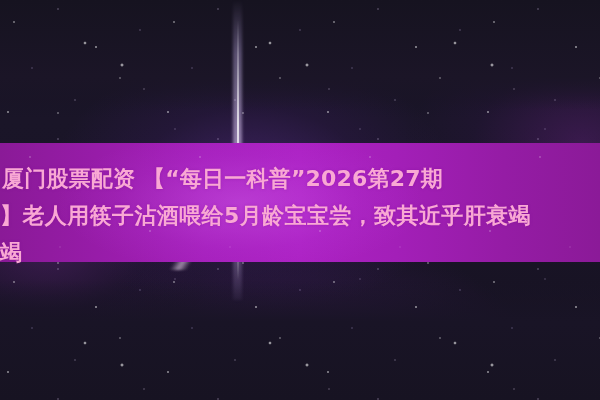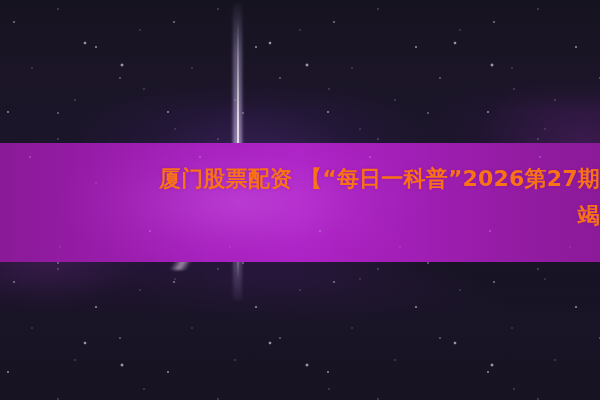--- a/index.html
+++ b/index.html
@@ -151,22 +151,22 @@
     background-size: 170px 118px;
     pointer-events: none;
   }
 
   
   .headline {
     position: absolute;
     left: 0;
     right: 0;
     top: 160px;
-    text-align: right;
-    color: #f97316;
+    text-align: left;
+    color: #f9a8d4;
     font-size: 22px;
     font-weight: bold;
     line-height: 37px;
     letter-spacing: 0.2px;
     white-space: nowrap;
     text-shadow: 0 0 3px rgba(120,0,150,.35);
     z-index: 5;
   }
   .headline .ln {
     display: block;
@@ -189,16 +189,17 @@
   <div class="beam-core"></div>
   <div class="streak"></div>
   <div class="streak2"></div>
 
   <div class="band"></div>
   <div class="band-glow"></div>
   <div class="band-stars"></div>
 
   <div class="headline">
     <span class="ln ln-1">厦门股票配资 【“每日一科普”2026第27期</span>
+    <span class="ln ln-2">】老人用筷子沾酒喂给5月龄宝宝尝，致其近乎肝衰竭</span>
     <span class="ln ln-3">竭</span>
   </div>
 
 </div>
 
 </body></html>

